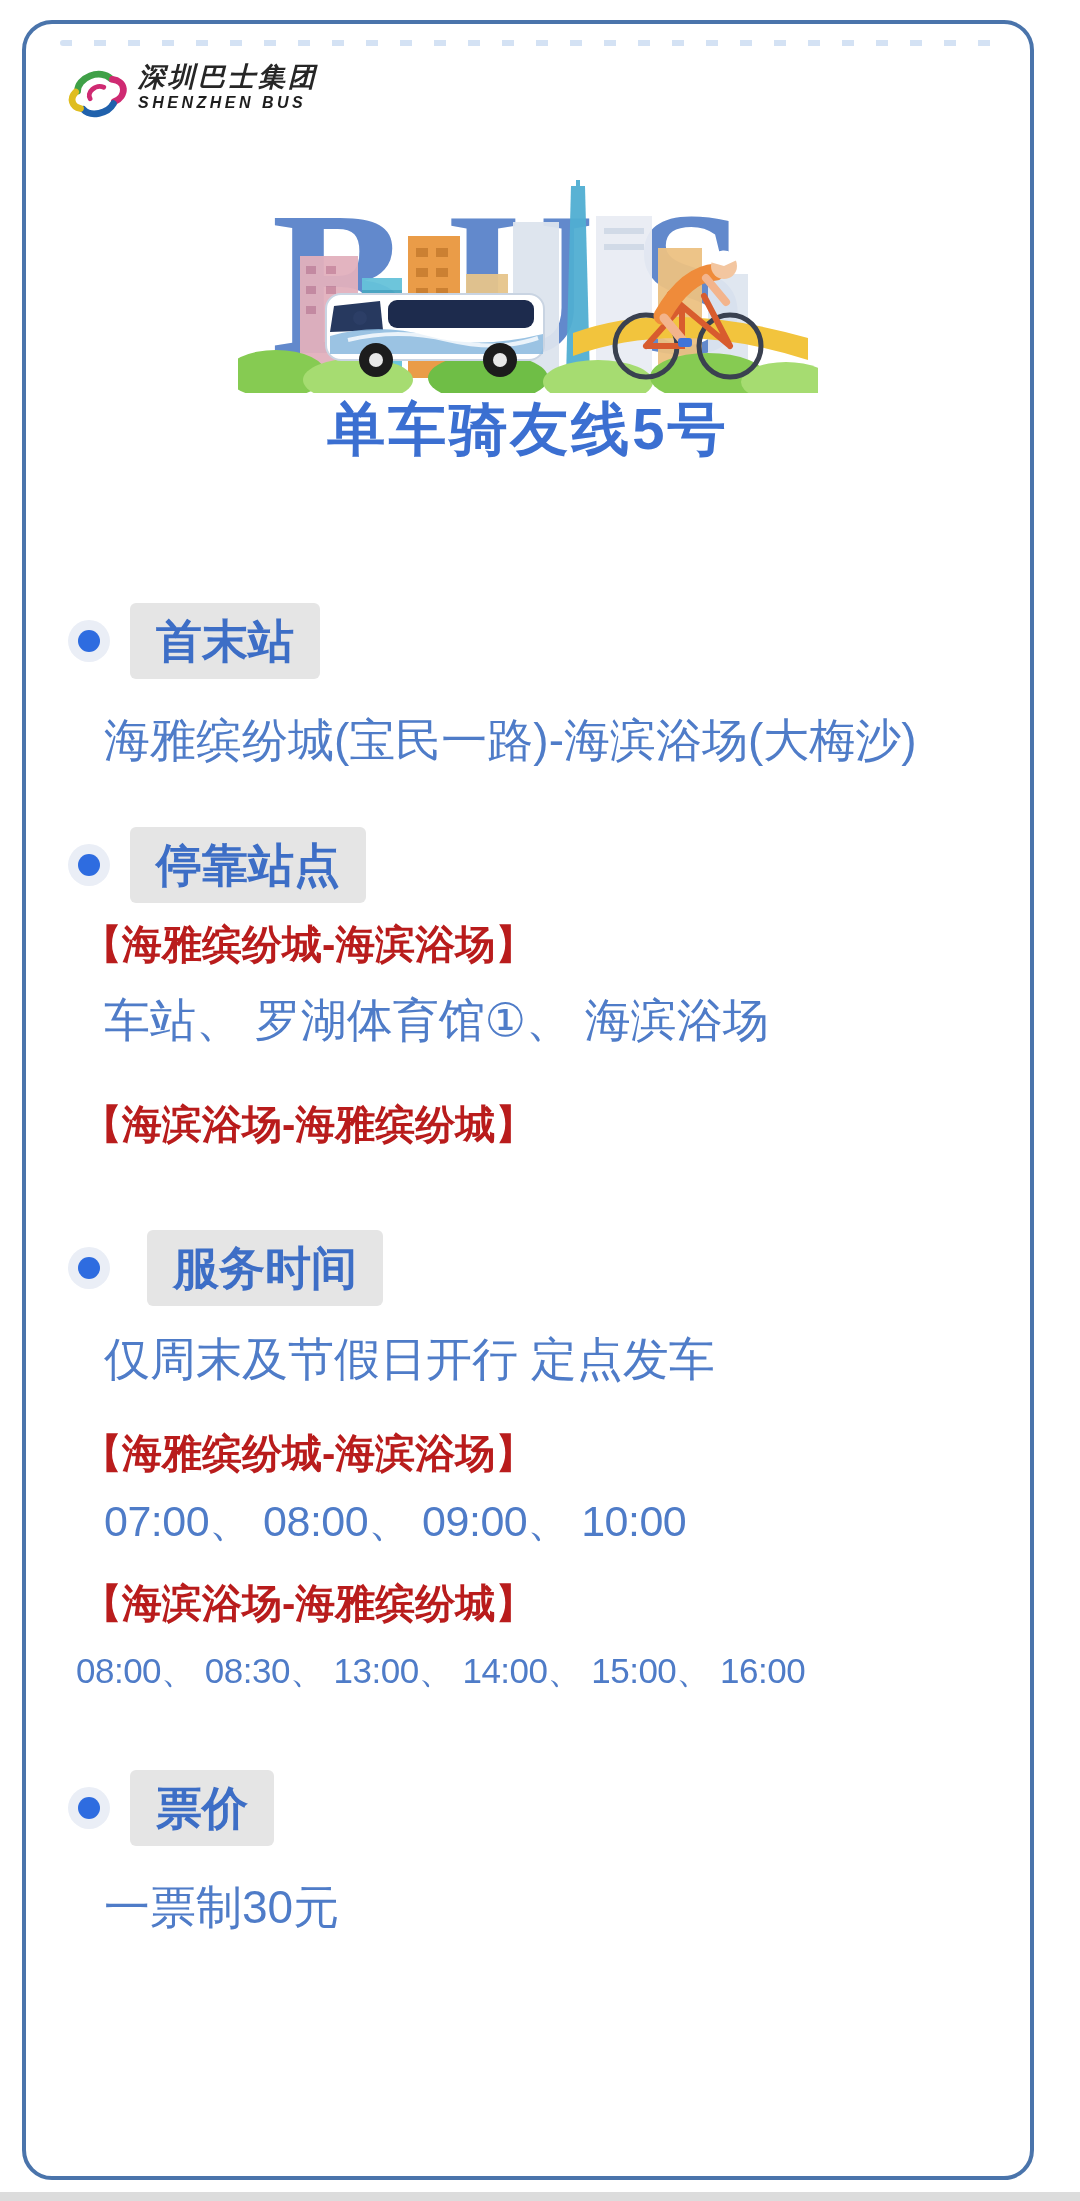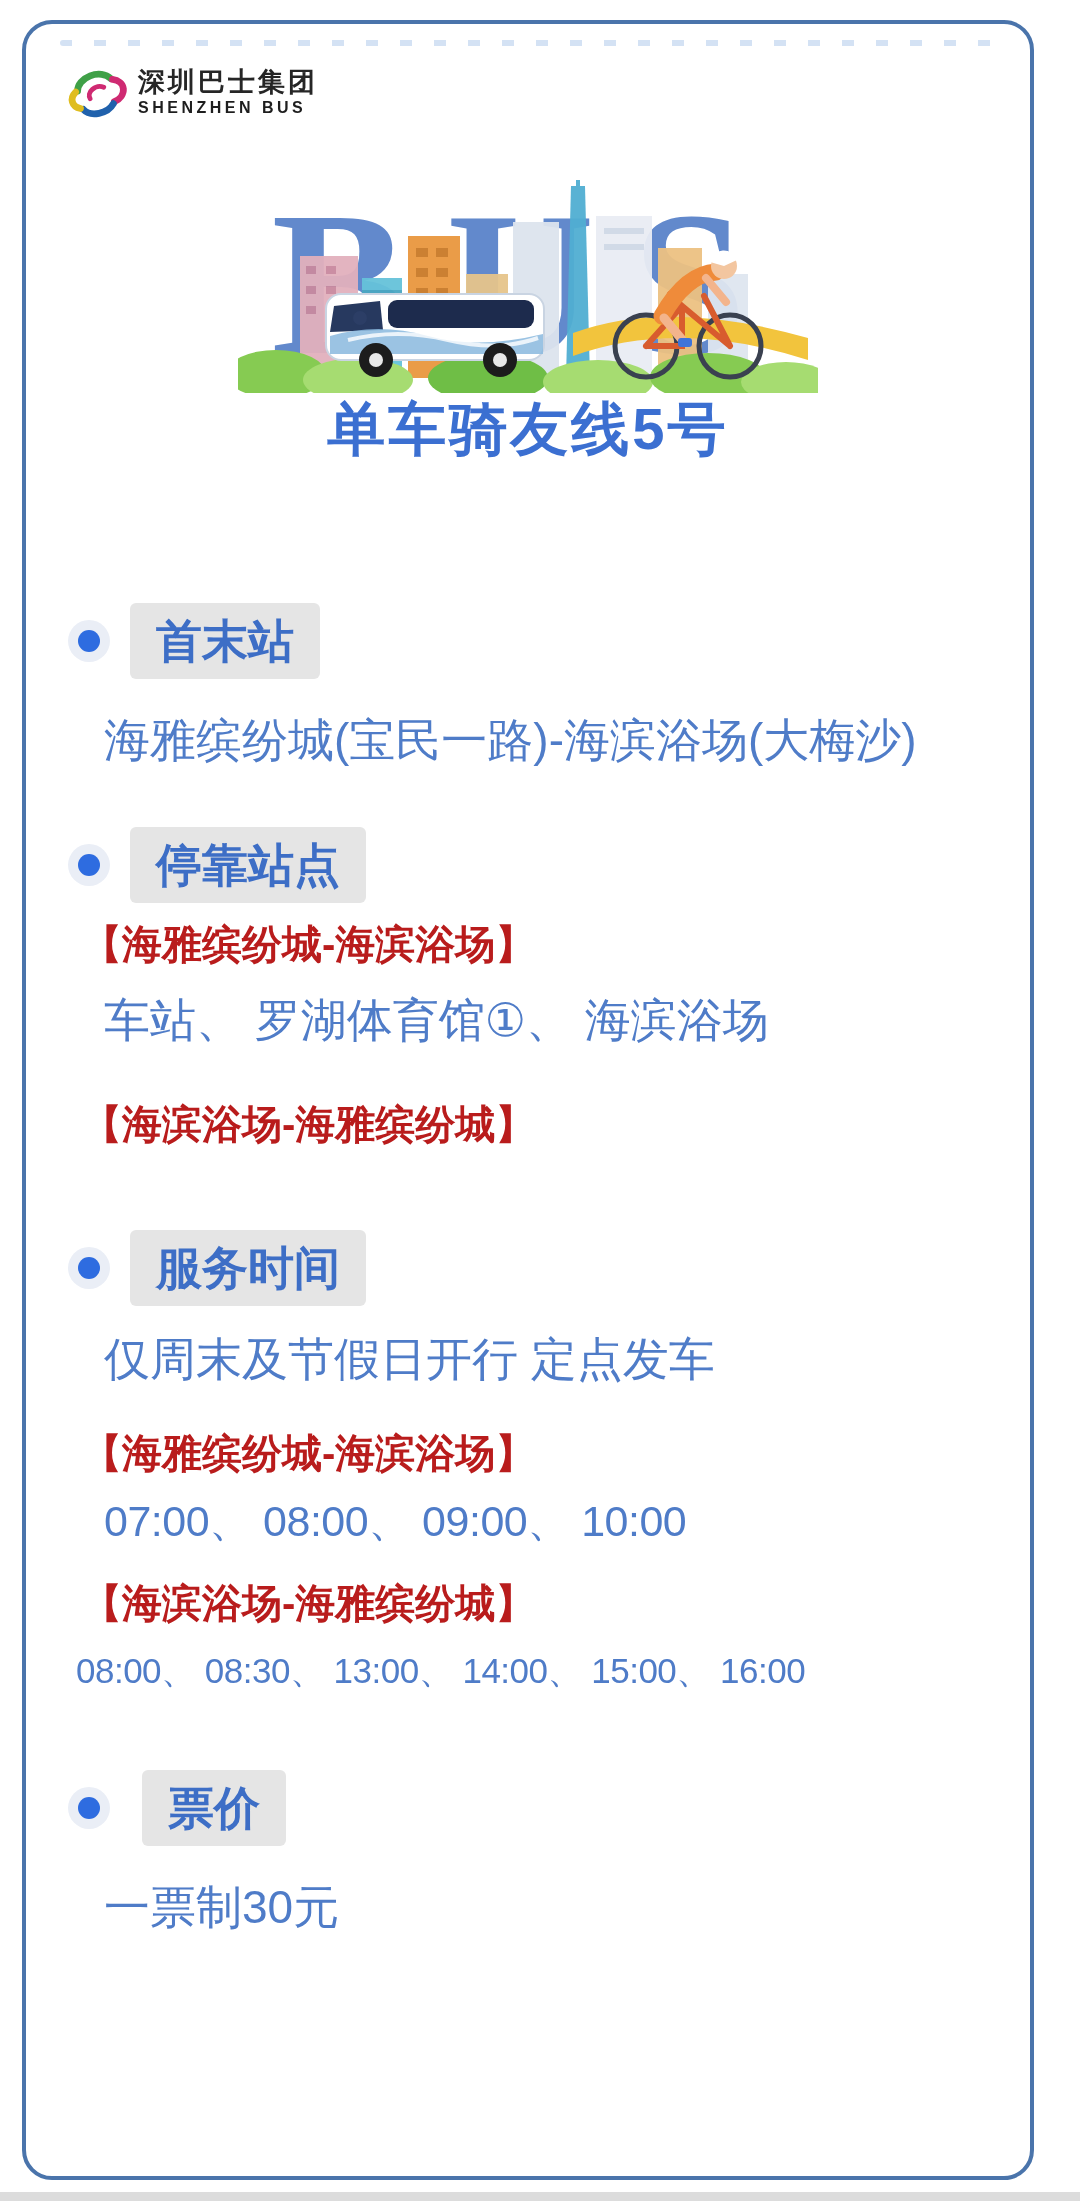--- a/index.html
+++ b/index.html
@@ -10,21 +10,21 @@
   .page{position:relative;width:1080px;height:2201px;}
   .card{
     position:absolute;left:22px;top:20px;width:1012px;height:2160px;
     box-sizing:border-box;border:4px solid #4a74ab;border-radius:30px;
     background:#ffffff;overflow:hidden;
   }
   .dashes{
     margin:16px 34px 0 34px;height:6px;border-radius:3px;
     background:repeating-linear-gradient(90deg,#d4e2f4 0 12px,transparent 12px 34px);
   }
-  .logo-row{display:flex;align-items:center;margin:16px 0 1px 38px;height:62px;}
+  .logo-row{display:flex;align-items:flex-start;margin:16px 0 1px 38px;height:62px;font-style:italic;}
   .logo-swirl{width:64px;height:62px;flex:none;}
   .logo-text{margin-left:10px;display:flex;flex-direction:column;justify-content:center;}
   .logo-cn{font-size:27px;font-weight:700;color:#262626;letter-spacing:3px;line-height:30px;}
   .logo-en{font-size:16px;font-weight:700;color:#1e1e1e;letter-spacing:3.5px;line-height:22px;}
   .hero{display:block;margin:54px auto 0 auto;width:580px;height:215px;}
   .hero-title{
     margin-top:2px;text-align:center;color:#3b6fd1;font-size:58px;
     font-weight:800;letter-spacing:3px;line-height:68px;
   }
   .sec-header{display:flex;align-items:center;margin-left:52px;}
@@ -42,21 +42,21 @@
   .body-text .line{white-space:nowrap;}
   .group-heading{
     margin:10px 36px 0 56px;color:#b91c1c;font-size:40px;font-weight:800;
     line-height:62px;white-space:nowrap;
   }
   .times{
     margin:8px 36px 0 78px;color:#4f7cc8;font-size:43px;line-height:58px;
     white-space:nowrap;letter-spacing:-0.5px;
   }
   .times.tight{margin-left:50px;font-size:35px;}
-  .mt-140{margin-top:140px;} .mt-75{margin-top:75px;} .mt-70{margin-top:70px;gap:12px;}
+  .mt-140{margin-top:140px;} .mt-75{margin-top:75px;gap:17px;} .mt-70{margin-top:70px;}
   .mt-52{margin-top:52px;} .mt-38{margin-top:38px;} .mt-28{margin-top:28px;}
   .mt-22{margin-top:22px;} .mt-18{margin-top:18px;} .mt-10{margin-top:10px;}
   .bottom-strip{
     position:absolute;left:0;bottom:0;width:1080px;height:9px;background:#dcdcdc;
   }
 </style>
 </head>
 <body>
 
 <div class="page">

